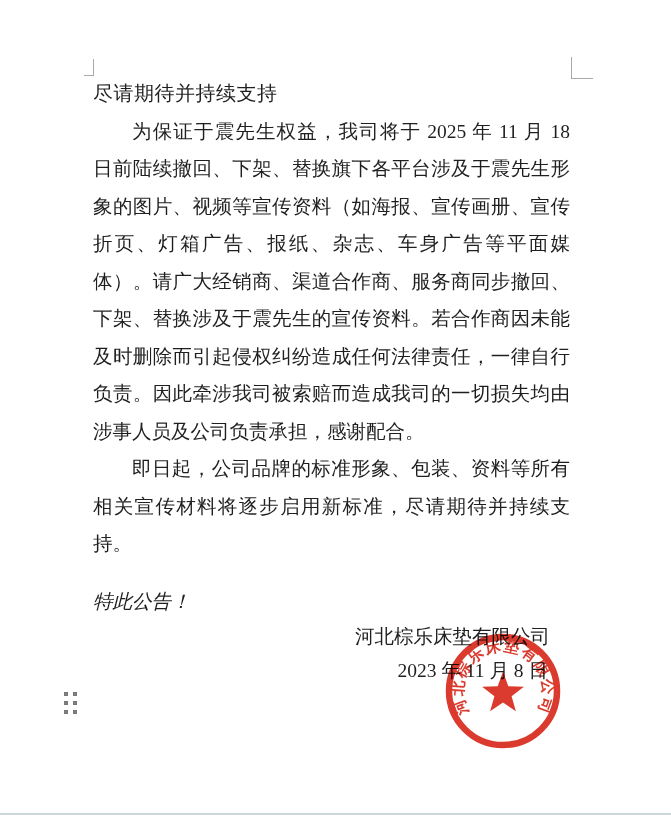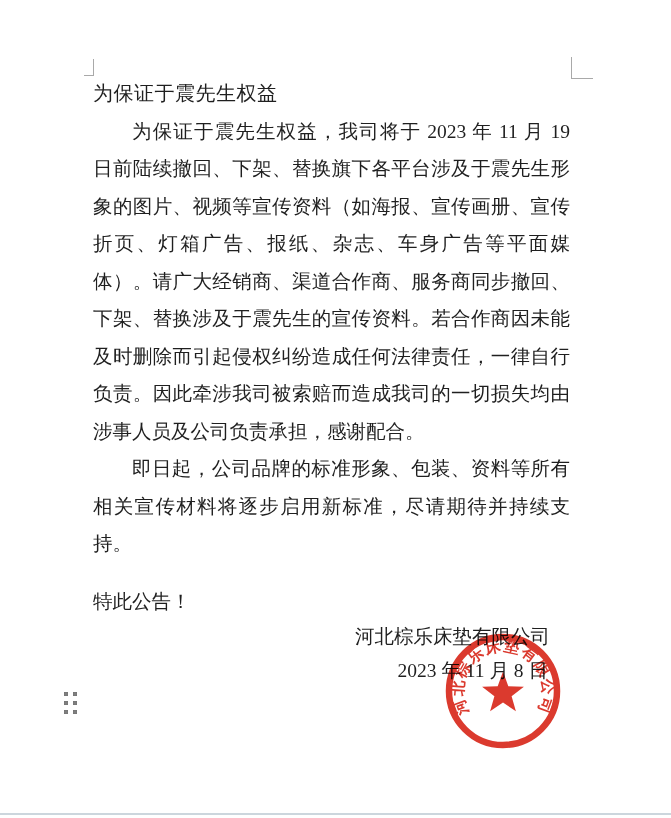--- a/index.html
+++ b/index.html
@@ -28,21 +28,21 @@
 
   
   .doc {
     position: absolute; left: 93px; top: 75px; width: 477px;
     font-size: 19.5px; line-height: 37.5px;
   }
   .doc p { margin: 0; text-align: justify; word-break: break-all; }
   .title { text-align: center; font-size: 20px; letter-spacing: 0.5px; }
   .salutation { text-indent: 0; }
   .body-para { text-indent: 2em; }
-  .closing { margin-top: 20px !important; text-indent: 0; }
+  .closing { margin-top: 20px !important; text-indent: 0; font-style: italic; }
   .sig-company {
     text-align: right !important; padding-right: 20px;
     line-height: 33px; text-indent: 0; word-break: keep-all;
   }
   .sig-date {
     text-align: right !important; padding-right: 22px;
     line-height: 36px; text-indent: 0; word-break: keep-all;
   }
 
   
@@ -71,22 +71,22 @@
     background: #ccd6dd;
   }
 </style>
 </head>
 <body>
 
 <div class="mark-topleft"></div>
 <div class="mark-topright"></div>
 
 <div class="doc">
-  <p class="title">为保证于震先生权益</p>
-  <p class="body-para">为保证于震先生权益，我司将于 2023 年 11 月 19 日前陆续撤回、下架、替换旗下各平台涉及于震先生形象的图片、视频等宣传资料（如海报、宣传画册、宣传折页、灯箱广告、报纸、杂志、车身广告等平面媒体）。请广大经销商、渠道合作商、服务商同步撤回、下架、替换涉及于震先生的宣传资料。若合作商因未能及时删除而引起侵权纠纷造成任何法律责任，一律自行负责。因此牵涉我司被索赔而造成我司的一切损失均由涉事人员及公司负责承担，感谢配合。</p>
+  <p class="title">尽请期待并持续支持</p>
+  <p class="body-para">为保证于震先生权益，我司将于 2025 年 11 月 18 日前陆续撤回、下架、替换旗下各平台涉及于震先生形象的图片、视频等宣传资料（如海报、宣传画册、宣传折页、灯箱广告、报纸、杂志、车身广告等平面媒体）。请广大经销商、渠道合作商、服务商同步撤回、下架、替换涉及于震先生的宣传资料。若合作商因未能及时删除而引起侵权纠纷造成任何法律责任，一律自行负责。因此牵涉我司被索赔而造成我司的一切损失均由涉事人员及公司负责承担，感谢配合。</p>
   <p class="body-para">即日起，公司品牌的标准形象、包装、资料等所有相关宣传材料将逐步启用新标准，尽请期待并持续支持。</p>
   <p class="closing">特此公告！</p>
   <p class="sig-company">河北棕乐床垫有限公司</p>
   <p class="sig-date">2023 年 11 月 8 日</p>
 </div>
 
 <div class="drag-handle">
   <span></span>
     <span></span>
     <span></span>

